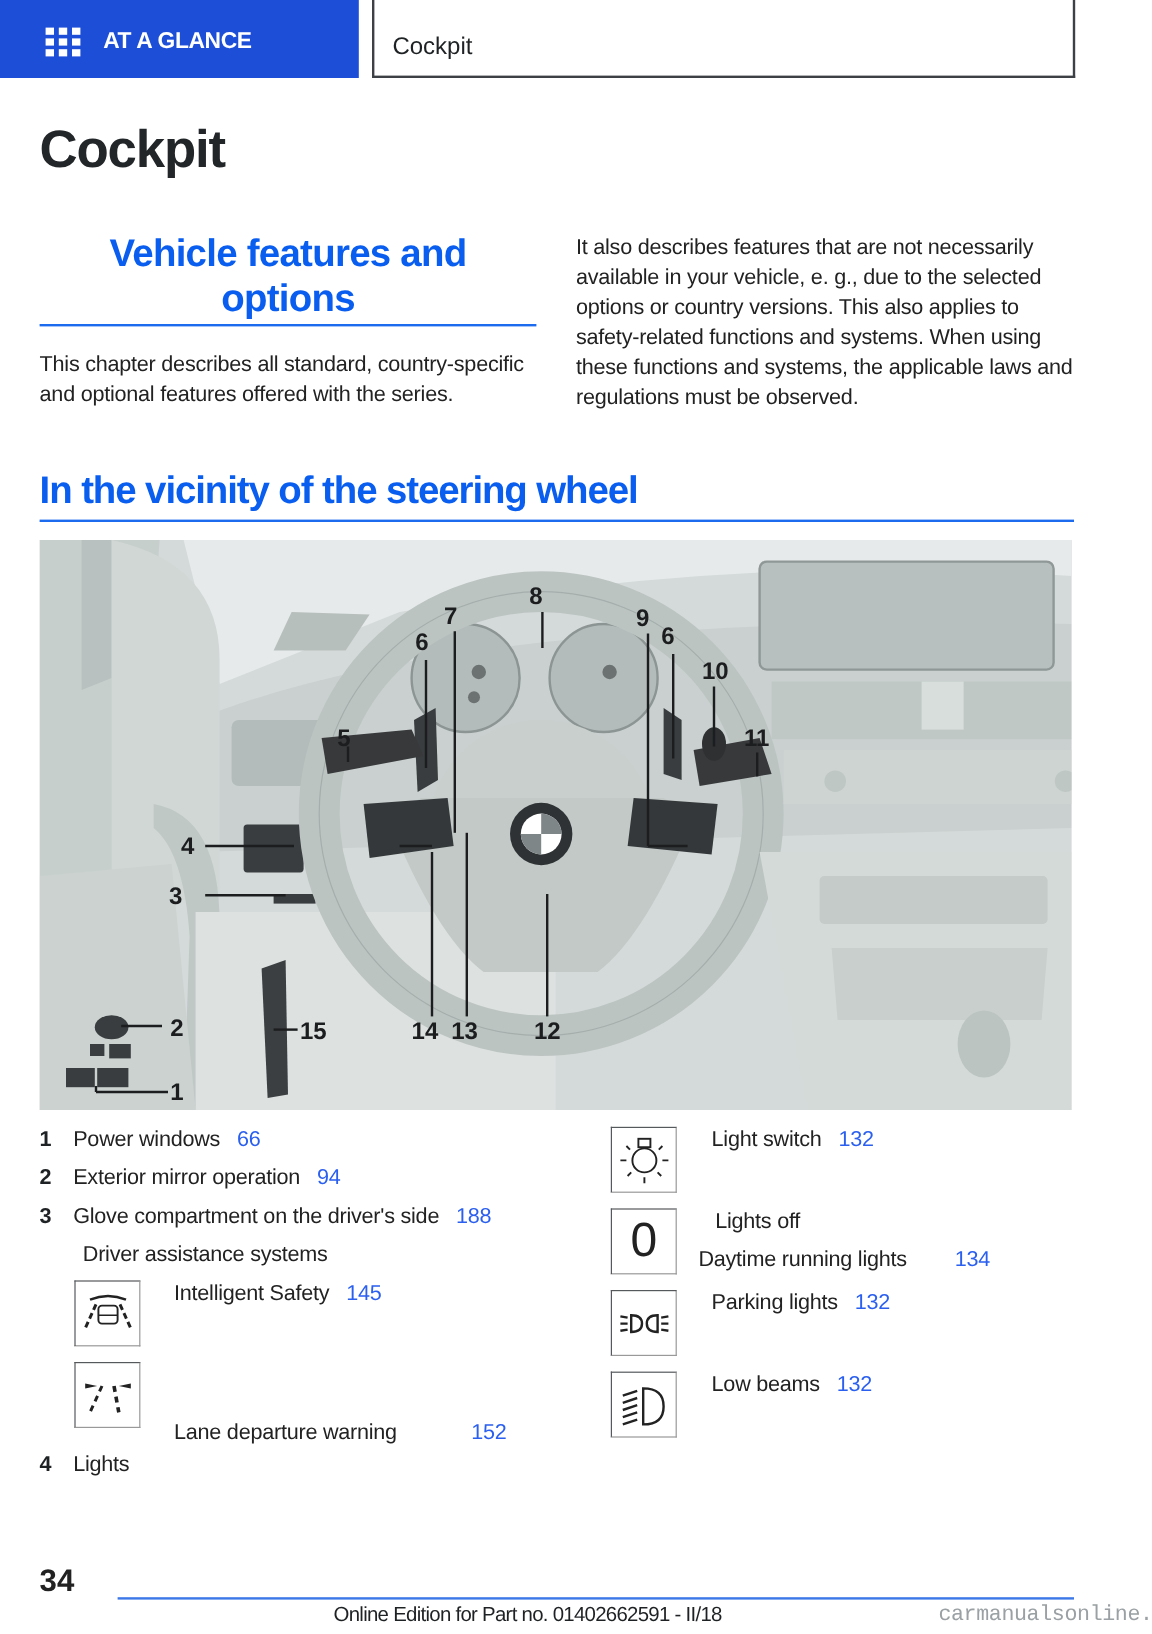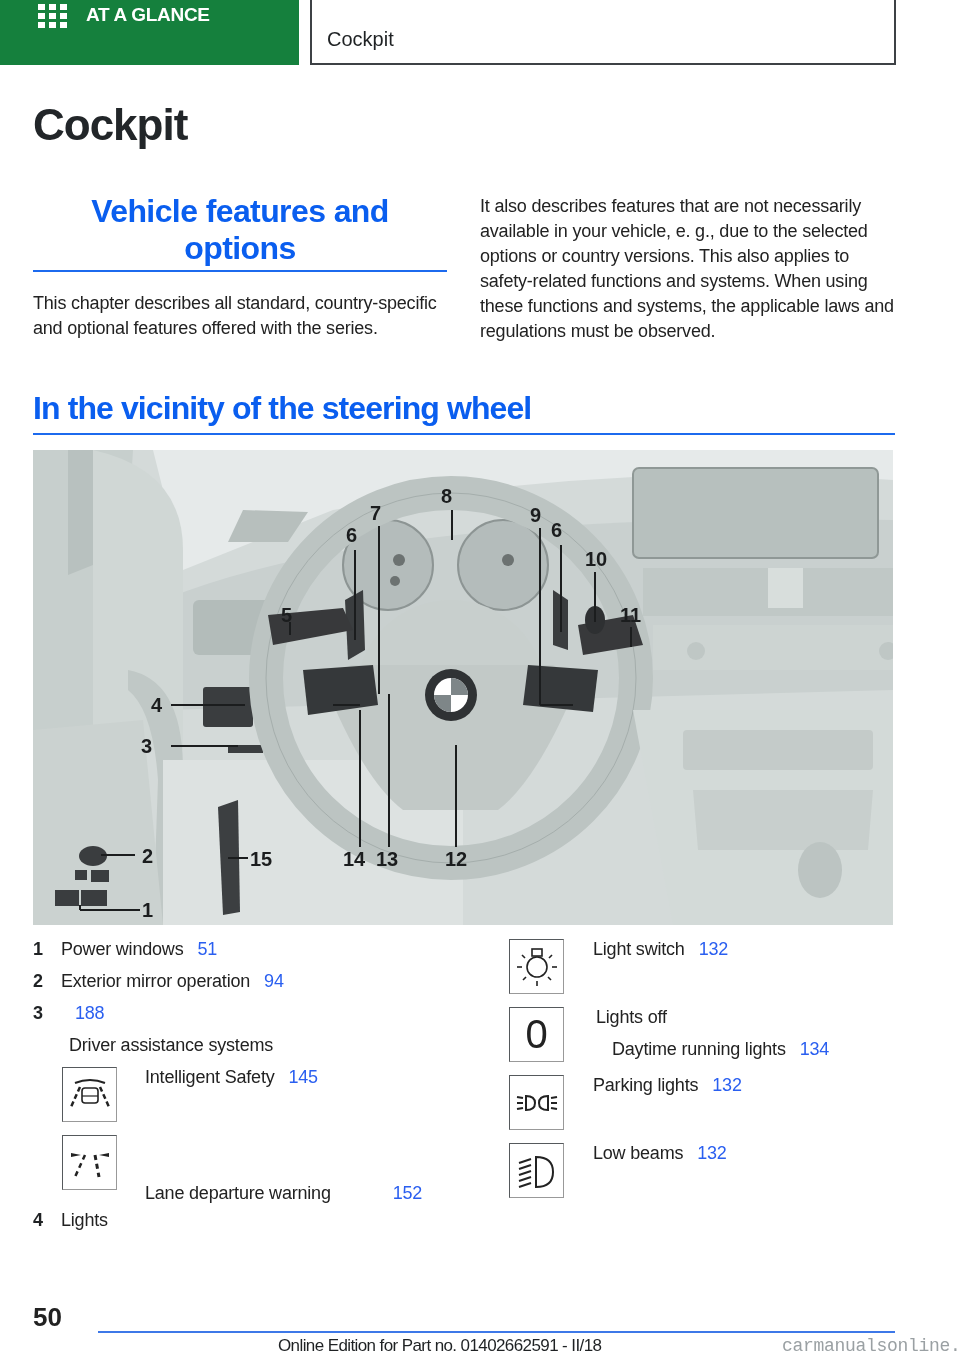--- a/index.html
+++ b/index.html
@@ -1,20 +1,20 @@
 <!DOCTYPE html>
 <html><head>
 <meta charset="utf-8">
 <style>
   * { box-sizing: border-box; margin: 0; padding: 0; }
   html, body { width: 960px; height: 1362px; background: #ffffff; overflow: hidden; }
   body { font-family: "Liberation Sans", sans-serif; color: #1f2224; position: relative; }
 
   
-  .hdr-tab { position: absolute; left: 0; top: 0; width: 299px; height: 65px; background: #15803d; color: #fff; display: flex; padding-left: 38px; }
+  .hdr-tab { position: absolute; left: 0; top: 0; width: 299px; height: 65px; background: #1d4ed8; color: #fff; display: flex; align-items: center; padding-left: 38px; }
   .hdr-tab .grid-icon { width: 28px; height: 24px; display: grid; grid-template-columns: repeat(3, 7px); grid-template-rows: repeat(3, 6px); gap: 3px 4px; margin-right: 20px; margin-top: 4px; }
   .hdr-tab .grid-icon span { background: #fff; display: block; }
   .hdr-tab .hdr-label { font-weight: bold; font-size: 19px; letter-spacing: -0.3px; margin-top: 4px; }
   .hdr-crumb { position: absolute; left: 310px; top: -2px; width: 586px; height: 67px; border: 2px solid #3d4145; border-top: none; background: #fff; }
   .hdr-crumb span { position: absolute; left: 15px; top: 30px; font-size: 20px; color: #1f2224; }
 
   .page-title { position: absolute; left: 33px; top: 100px; font-size: 44px; font-weight: bold; letter-spacing: -1px; color: #222629; }
 
   .section-h { color: #0a5eef; font-weight: bold; text-align: center; }
   .h-vehicle { position: absolute; left: 33px; top: 193px; width: 414px; font-size: 32px; line-height: 37px; letter-spacing: -0.6px; }
@@ -184,29 +184,30 @@
     <text class="callout" x="412" y="416">12</text>
     <text class="callout" x="343" y="416">13</text>
     <text class="callout" x="310" y="416">14</text>
     <text class="callout" x="217" y="416">15</text>
   </svg>
 </div>
 
 <div class="legend-row" style="left:33px; top:939px;">
   <span class="legend-num">1</span>
   <span>Power windows</span>
-  <span class="legend-ref">51</span>
+  <span class="legend-ref">66</span>
 </div>
 <div class="legend-row" style="left:33px; top:971px;">
   <span class="legend-num">2</span>
   <span>Exterior mirror operation</span>
   <span class="legend-ref">94</span>
 </div>
 <div class="legend-row" style="left:33px; top:1003px;">
   <span class="legend-num">3</span>
+  <span>Glove compartment on the driver's side</span>
   <span class="legend-ref">188</span>
 </div>
 <div class="legend-row" style="left:69px; top:1035px;">
   <span>Driver assistance systems</span>
 </div>
 
 <div class="icon-box" style="left:62px; top:1067px;">
   <svg width="46" height="36" viewBox="0 0 46 36">
     <path d="M8 6 Q23 0 38 6" stroke="#222" stroke-width="2" fill="none"></path>
     <path d="M13 10 L4 30" stroke="#222" stroke-width="2.5" stroke-dasharray="5 3"></path>
@@ -257,21 +258,21 @@
   <span>Light switch</span>
   <span class="legend-ref">132</span>
 </div>
 
 <div class="icon-box" style="left:509px; top:1007px;">
   <span style="font-size:40px; color:#222; font-family:'Liberation Sans', sans-serif;">0</span>
 </div>
 <div class="legend-row" style="left:596px; top:1007px;">
   <span>Lights off</span>
 </div>
-<div class="legend-row" style="left:612px; top:1039px;">
+<div class="legend-row" style="left:582px; top:1039px;gap:26px;">
   <span>Daytime running lights</span>
   <span class="legend-ref">134</span>
 </div>
 
 <div class="icon-box" style="left:509px; top:1075px;">
   <svg width="44" height="30" viewBox="0 0 44 30">
     <g stroke="#222" stroke-width="2" fill="none">
       <line x1="2" y1="9" x2="8" y2="10"></line>
         <line x1="2" y1="15" x2="8" y2="15"></line>
         <line x1="2" y1="21" x2="8" y2="20"></line>
@@ -298,16 +299,16 @@
       <line x1="4" y1="38" x2="16" y2="34"></line>
       <path d="M21 8 L21 38 Q38 38 38 23 Q38 8 21 8 Z"></path>
     </g>
   </svg>
 </div>
 <div class="legend-row" style="left:593px; top:1143px;">
   <span>Low beams</span>
   <span class="legend-ref">132</span>
 </div>
 
-<div class="page-num">50</div>
+<div class="page-num">34</div>
 <div class="footer-rule"></div>
 <div class="footer-text">Online Edition for Part no. 01402662591 - II/18</div>
 <div class="footer-wm">carmanualsonline.info</div>
 
 </body></html>

